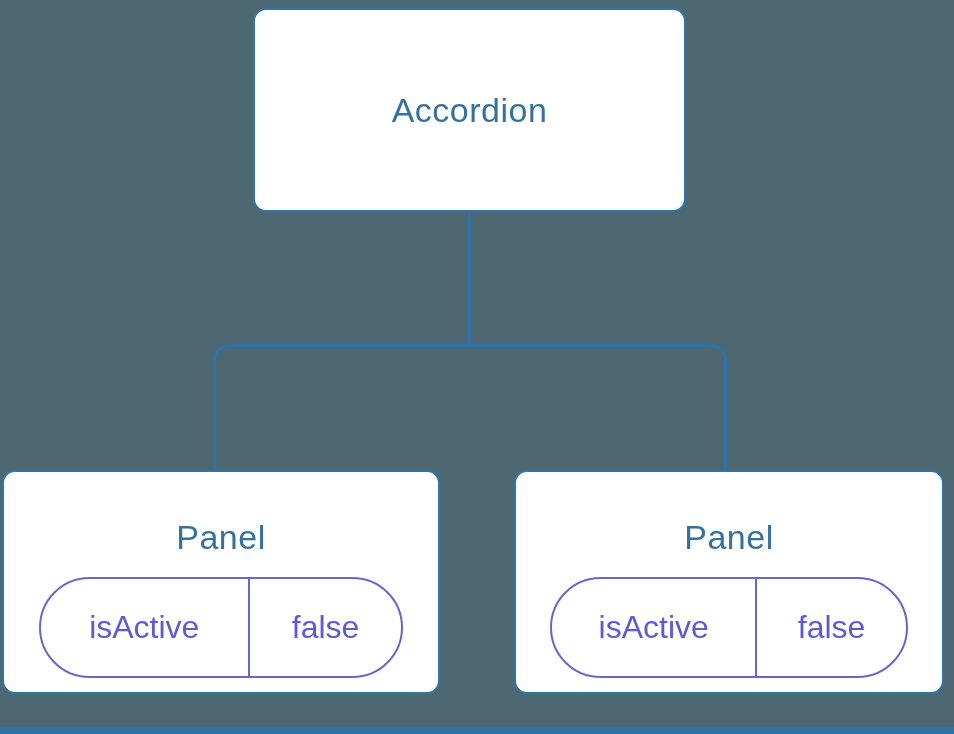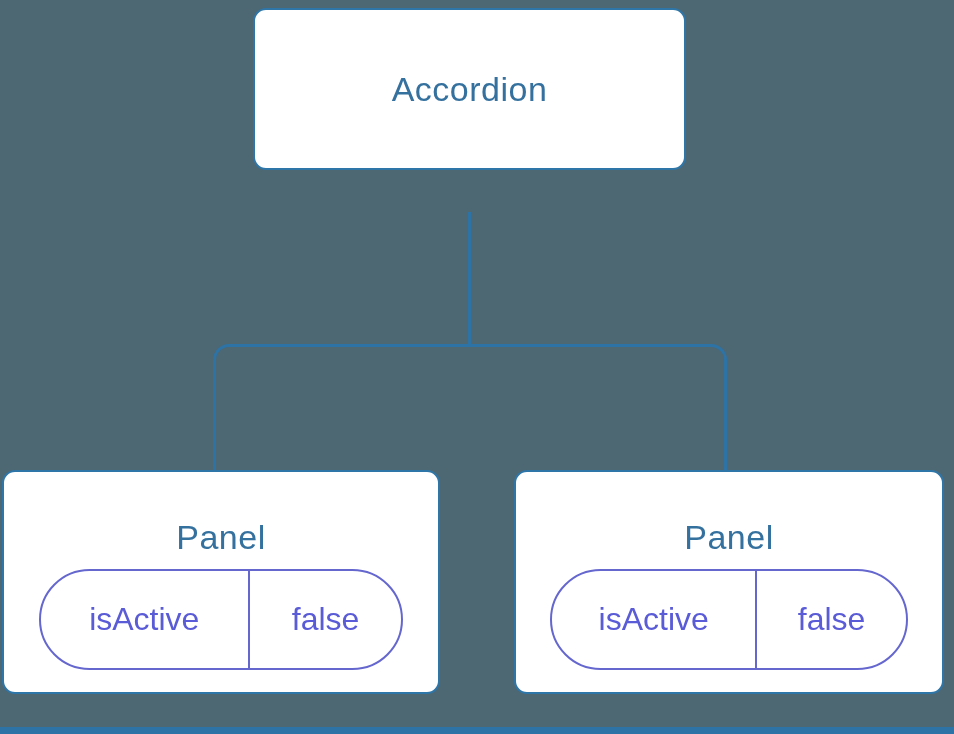--- a/index.html
+++ b/index.html
@@ -31,21 +31,21 @@
   .node-label {
     color: #35719f;
     font-size: 34px;
     font-weight: 500;
     letter-spacing: 0.5px;
   }
   .root-node {
     left: 253px;
     top: 8px;
     width: 433px;
-    height: 162px;
+    height: 204px;
     justify-content: center;
     z-index: 3;
     text-align: right;
   }
   .connector-stem {
     position: absolute;
     left: 468px;
     top: 212px;
     width: 3px;
     height: 134px;
@@ -78,21 +78,21 @@
     top: 470px;
     height: 224px;
     z-index: 3;
   }
   .panel-left  { left: 2px;   width: 438px; }
   .panel-right { left: 514px; width: 430px; }
   .panel-title {
     margin-top: 46px;
   }
   .state-pill {
-    margin-top: 12px;
+    margin-top: 20px;
     width: 84%;
     height: 101px;
     box-sizing: border-box;
     border: 2px solid #6567cf;
     border-radius: 51px;
     display: flex;
     align-items: stretch;
     overflow: hidden;
   }
   .pill-cell {

